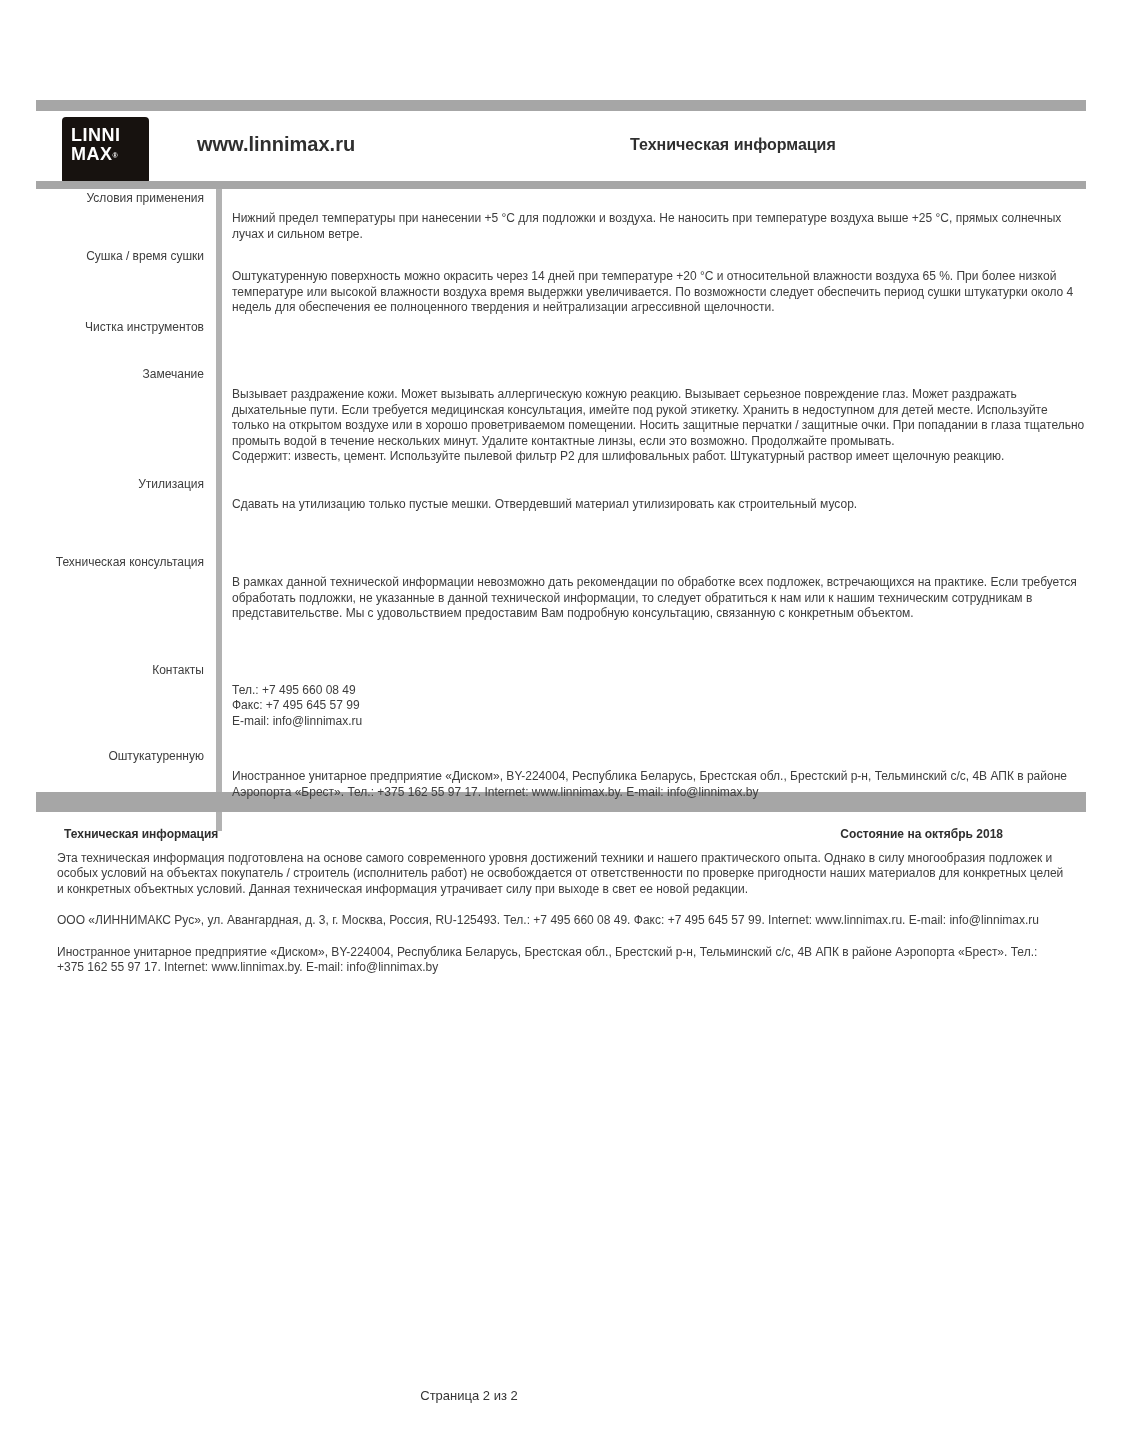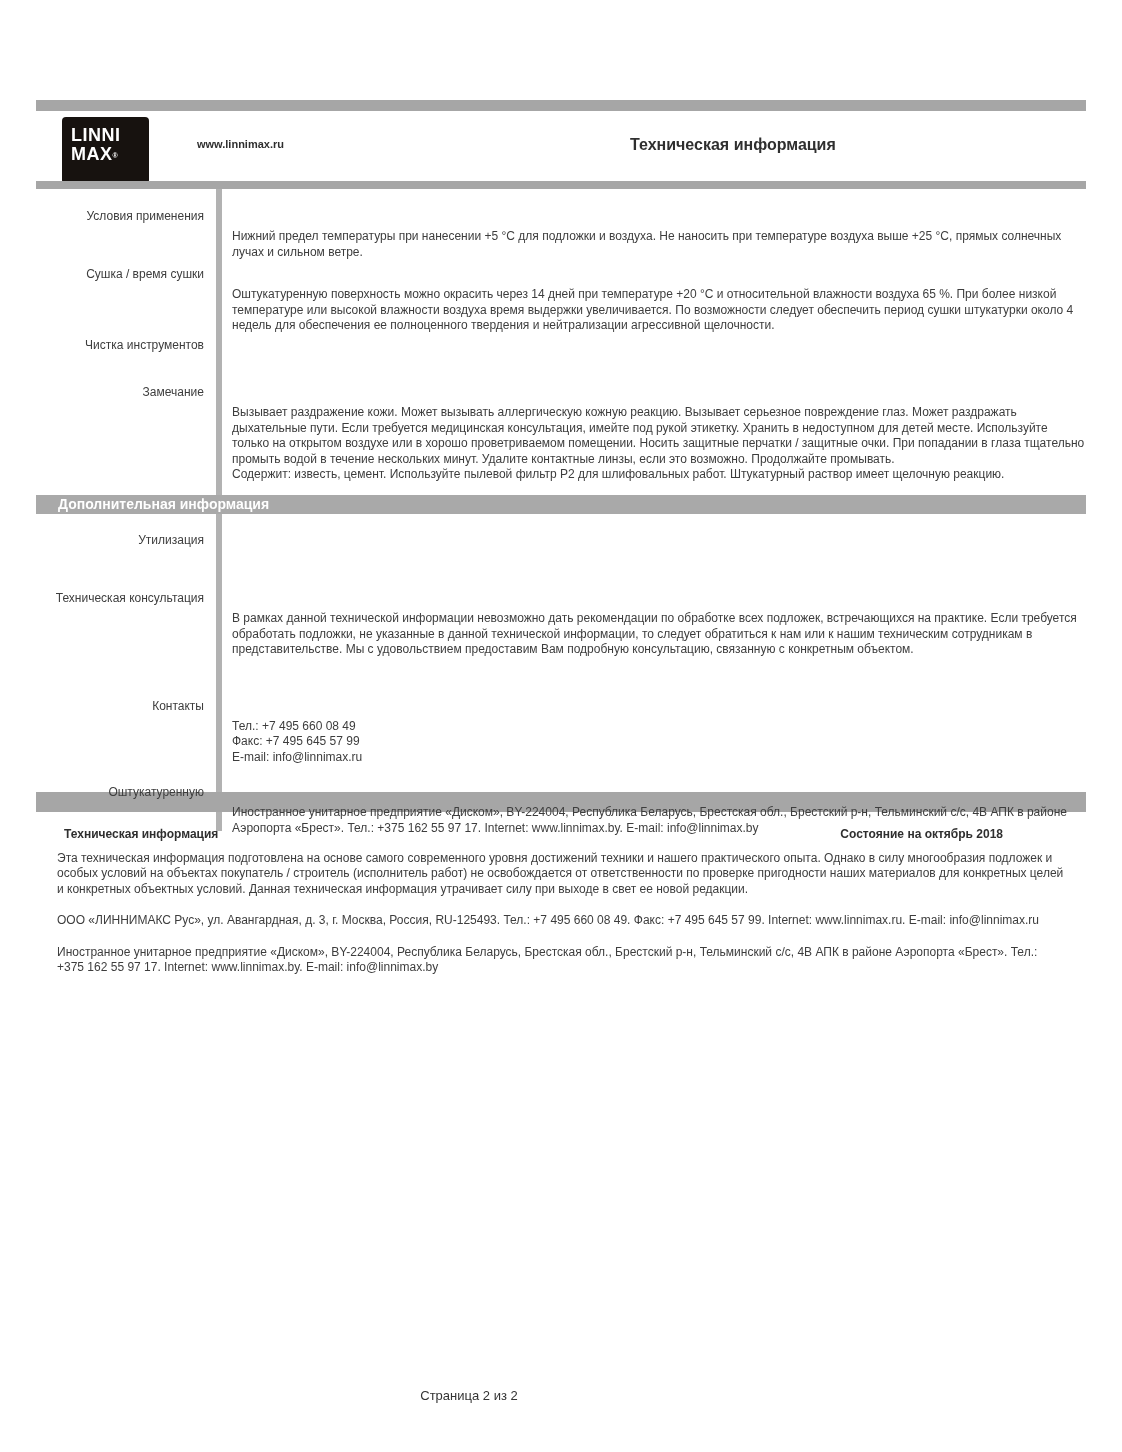--- a/index.html
+++ b/index.html
@@ -26,28 +26,28 @@
     flex:1; color:#ffffff; font-weight:bold; font-size:18px; line-height:19px;
     padding:9px 0 16px 9px; letter-spacing:0.5px;
   }
   .logo-reg { font-size:7px; vertical-align:2px; }
   .logo-flag {
     height:13px; width:100%;
     background:linear-gradient(to bottom,#1a0e08 0%,#7c1509 28%,#d23b16 55%,#ef9c14 82%,#f6c32a 100%);
   }
   .site-url {
     position:absolute; left:161px; top:26px;
-    font-weight:bold; font-size:11px; color:#2f2f2f;
+    font-weight:bold; font-size:20px; color:#2f2f2f;
   }
   .doc-title {
     position:absolute; left:594px; top:26px;
     font-weight:bold; font-size:16px; color:#2f2f2f;
   }
 
-  .table-area { position:absolute; left:36px; top:189px; width:1050px; height:642px; padding-top:20px; }
+  .table-area { position:absolute; left:36px; top:189px; width:1050px; height:642px; padding-top:2px; }
   .vline { position:absolute; left:180px; top:0; width:6px; height:100%; background:#b2b2b2; z-index:0; }
 
   .row { display:grid; grid-template-columns:186px 1fr; position:relative; z-index:1; }
   .label { text-align:right; padding-right:18px; }
   .content { padding-left:10px; }
   .content p { white-space:pre-line;margin-top:20px; }
   .content p + p { margin-top:16px; }
 
   #main-rows .row:nth-child(1){ margin-bottom:7px; }
   #main-rows .row:nth-child(2){ margin-bottom:4px; }
@@ -119,26 +119,26 @@
           <div class="label">Чистка инструментов</div>
         </div>
         <div class="row">
           <div class="label">Замечание</div>
           <div class="content">
             <p>Вызывает раздражение кожи. Может вызывать аллергическую кожную реакцию. Вызывает серьезное повреждение глаз. Может раздражать дыхательные пути. Если требуется медицинская консультация, имейте под рукой этикетку. Хранить в недоступном для детей месте. Используйте только на открытом воздухе или в хорошо проветриваемом помещении. Носить защитные перчатки / защитные очки. При попадании в глаза тщательно промыть водой в течение нескольких минут. Удалите контактные линзы, если это возможно. Продолжайте промывать.
 Содержит: известь, цемент. Используйте пылевой фильтр P2 для шлифовальных работ. Штукатурный раствор имеет щелочную реакцию.</p>
           </div>
         </div>
       </div>
-    <div class="band">
-      <span>Дополнительная информация</span>
-    </div>
     <div id="extra-rows">
         <div class="row">
           <div class="label">Утилизация</div>
+          <div class="content">
+            <p>Сдавать на утилизацию только пустые мешки. Отвердевший материал утилизировать как строительный мусор.</p>
+          </div>
         </div>
         <div class="row">
           <div class="label">Техническая консультация</div>
           <div class="content">
             <p>В рамках данной технической информации невозможно дать рекомендации по обработке всех подложек, встречающихся на практике. Если требуется обработать подложки, не указанные в данной технической информации, то следует обратиться к нам или к нашим техническим сотрудникам в представительстве. Мы с удовольствием предоставим Вам подробную консультацию, связанную с конкретным объектом.</p>
           </div>
         </div>
         <div class="row">
           <div class="label">Контакты</div>
           <div class="content">

